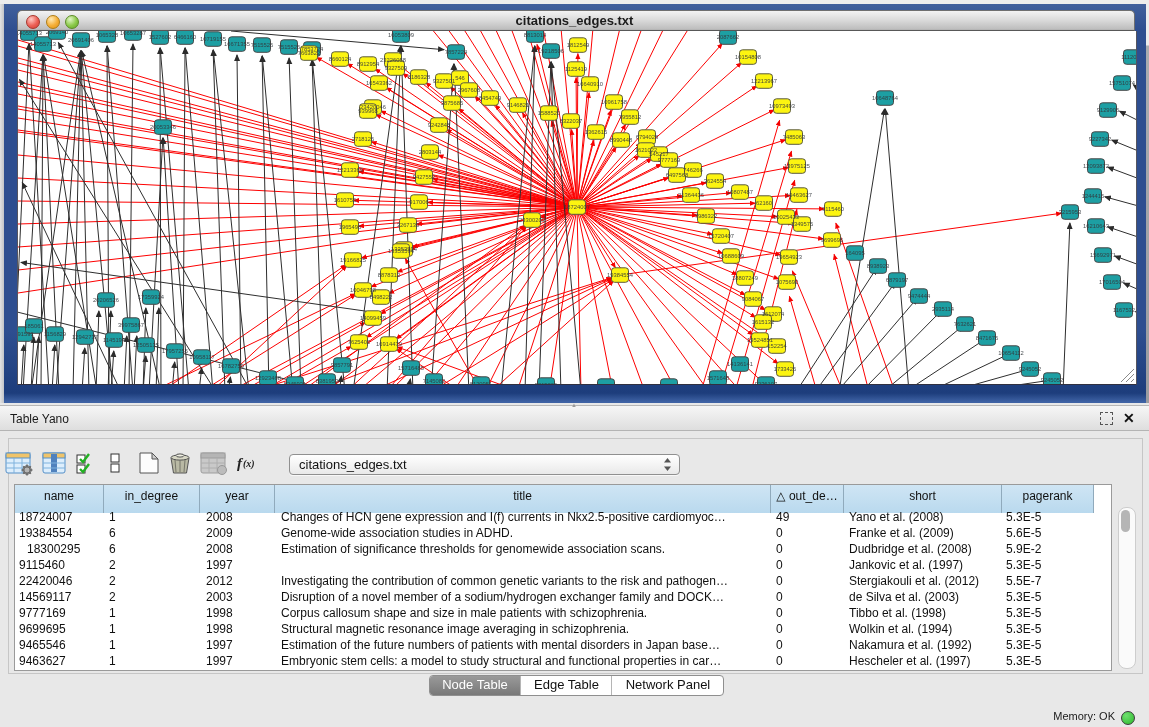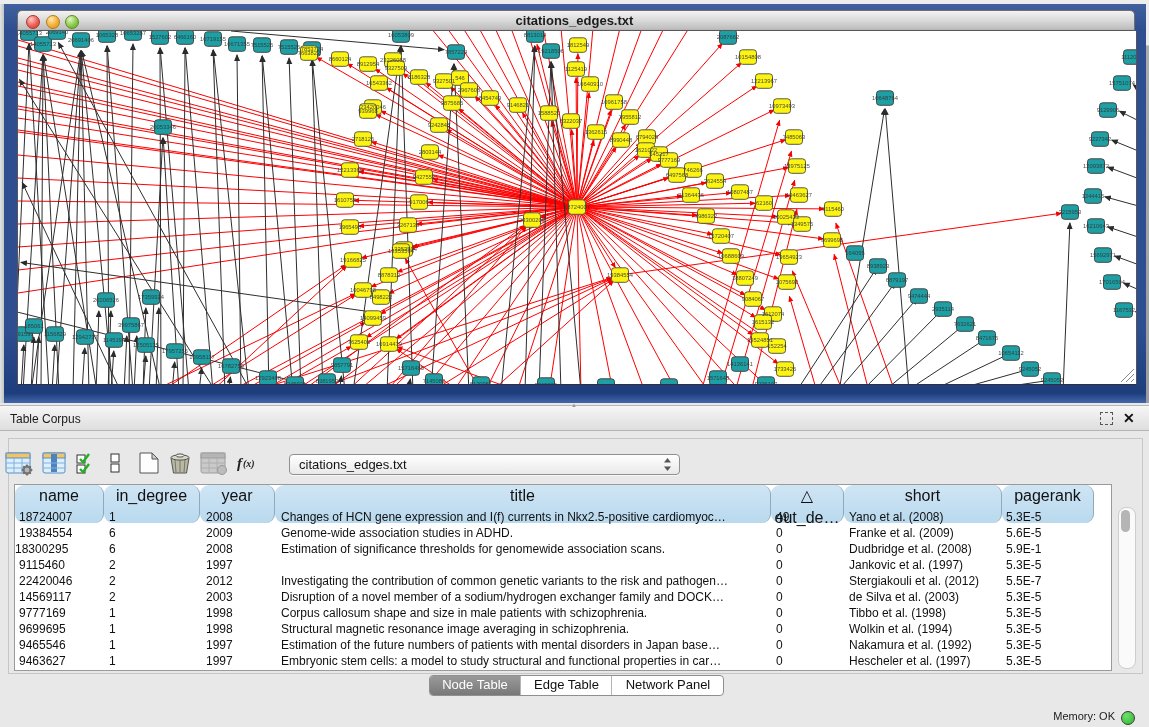--- a/index.html
+++ b/index.html
@@ -15,21 +15,21 @@
 #canvas{left:17px;top:31px;width:1118px;height:353px;background:#fff;border-left:1px solid #55555f;border-right:1px solid #55555f;border-bottom:1px solid #303040;box-sizing:content-box;position:absolute;overflow:hidden;}
 
 #panel{left:0;top:403px;width:1149px;height:324px;background:#e8e8e8;position:absolute;}
 #phead{left:0;top:2px;width:1149px;height:26px;background:linear-gradient(#f6f6f6,#dedede);border-top:1px solid #b7b7b7;border-bottom:1px solid #b4b4b4;box-sizing:border-box;position:absolute;}
 #phead span{position:absolute;left:10px;top:6px;font-size:12px;color:#1a1a1a;}
 #pbody{left:8px;top:35px;width:1133px;height:234px;border:1px solid #c6c6c6;background:#e8e8e8;position:absolute;}
 .ticon{position:absolute;top:48px;}
 #dropdown{left:289px;top:51px;width:389px;height:19px;border:1px solid #909090;border-radius:4px;background:linear-gradient(#ffffff,#e9e9e9);position:absolute;box-shadow:0 1px 0 rgba(255,255,255,.7);}
 #dropdown .lbl{position:absolute;left:9px;top:2px;font-size:13px;color:#111;}
 #table{left:14px;top:81px;width:1096px;height:185px;background:#fff;border:1px solid #9a9a9a;position:absolute;overflow:hidden;}
-.th{position:absolute;top:0;height:38px;background:linear-gradient(#cfe5f4,#b9d9ee);border-right:1px solid #90aabc;box-sizing:border-box;text-align:center;font-size:16px;color:#111;line-height:22px;border-radius:9px;}
+.th{position:absolute;top:0;height:28px;background:linear-gradient(#cfe5f4,#b9d9ee);border-right:1px solid #90aabc;box-sizing:border-box;text-align:center;font-size:12px;color:#111;line-height:22px;}
 .tr{position:absolute;left:0;width:1096px;height:16px;font-size:12px;color:#101010;}
 .tr .c{position:absolute;top:1px;white-space:nowrap;overflow:hidden;}
 #vscroll{left:1118px;top:104px;width:16px;height:160px;background:#fafafa;border:1px solid #cdcdcd;border-radius:8px;position:absolute;}
 #vthumb{left:2px;top:2px;width:9px;height:22px;background:#b5b5b5;border-radius:5px;position:absolute;}
 #tabs{left:429px;top:272px;width:293px;height:19px;border:1px solid #8f8f8f;border-radius:4px;background:#fff;position:absolute;overflow:hidden;font-size:13px;}
 #tabs div{position:absolute;top:0;height:19px;line-height:18px;text-align:center;}
 #memory{left:1010px;top:307px;width:105px;text-align:right;font-size:11px;color:#1a1a1a;position:absolute;}
 #memdot{left:1121px;top:308px;width:12px;height:12px;border-radius:50%;background:radial-gradient(circle at 35% 30%,#6fe06f,#2cb82c);border:1px solid #3a3a3a;position:absolute;}
 #grip{left:571px;top:404px;width:9px;height:4px;color:#9a9a9a;font-size:6px;line-height:3px;position:absolute;}
 </style></head><body>
@@ -595,21 +595,21 @@
           <line x1="1130" y1="382" x2="1133" y2="379"></line>
         </g>
       </svg>
     </div>
   <div id="lstrip"></div>
   <div id="rstrip"></div>
   <div id="tstrip"></div>
 </div>
 <div id="panel">
   <div id="phead">
-      <span>Table Corpus</span>
+      <span>Table Yano</span>
     </div>
   <div class="abs" style="left:1100px;top:412px;width:11px;height:11px;border:1px dashed #555;position:absolute;top:9px;left:1100px;"></div>
   <div class="abs" style="left:1123px;top:7px;position:absolute;font-size:14px;font-weight:700;color:#111;">✕</div>
   <div id="pbody"></div>
 
   <svg class="ticon" style="left:4px" width="260" height="26" viewBox="0 0 260 26">
     <g>
       <rect x="2" y="2" width="24" height="20" rx="2" fill="#ddeefc" stroke="#5590c8"></rect>
       <rect x="2" y="2" width="24" height="5" fill="#f0c46a" stroke="#5590c8"></rect>
       <line x1="10" y1="7" x2="10" y2="22" stroke="#7fb2dd"></line>
@@ -683,27 +683,27 @@
       <div class="tr" style="top:40px">
         <span class="c" style="left:4px">19384554</span>
         <span class="c" style="left:94px">6</span>
         <span class="c" style="left:191px">2009</span>
         <span class="c" style="left:266px;width:488px">Genome-wide association studies in ADHD.</span>
         <span class="c" style="left:761px">0</span>
         <span class="c" style="left:834px">Franke et al. (2009)</span>
         <span class="c" style="left:991px">5.6E-5</span>
       </div>
       <div class="tr" style="top:56px">
-        <span class="c" style="left:0">18300295</span>
+        <span class="c" style="left:12px">18300295</span>
         <span class="c" style="left:94px">6</span>
         <span class="c" style="left:191px">2008</span>
         <span class="c" style="left:266px;width:488px">Estimation of significance thresholds for genomewide association scans.</span>
         <span class="c" style="left:761px">0</span>
         <span class="c" style="left:834px">Dudbridge et al. (2008)</span>
-        <span class="c" style="left:991px">5.9E-1</span>
+        <span class="c" style="left:991px">5.9E-2</span>
       </div>
       <div class="tr" style="top:72px">
         <span class="c" style="left:4px">9115460</span>
         <span class="c" style="left:94px">2</span>
         <span class="c" style="left:191px">1997</span>
         <span class="c" style="left:761px">0</span>
         <span class="c" style="left:834px">Jankovic et al. (1997)</span>
         <span class="c" style="left:991px">5.3E-5</span>
       </div>
       <div class="tr" style="top:88px">

